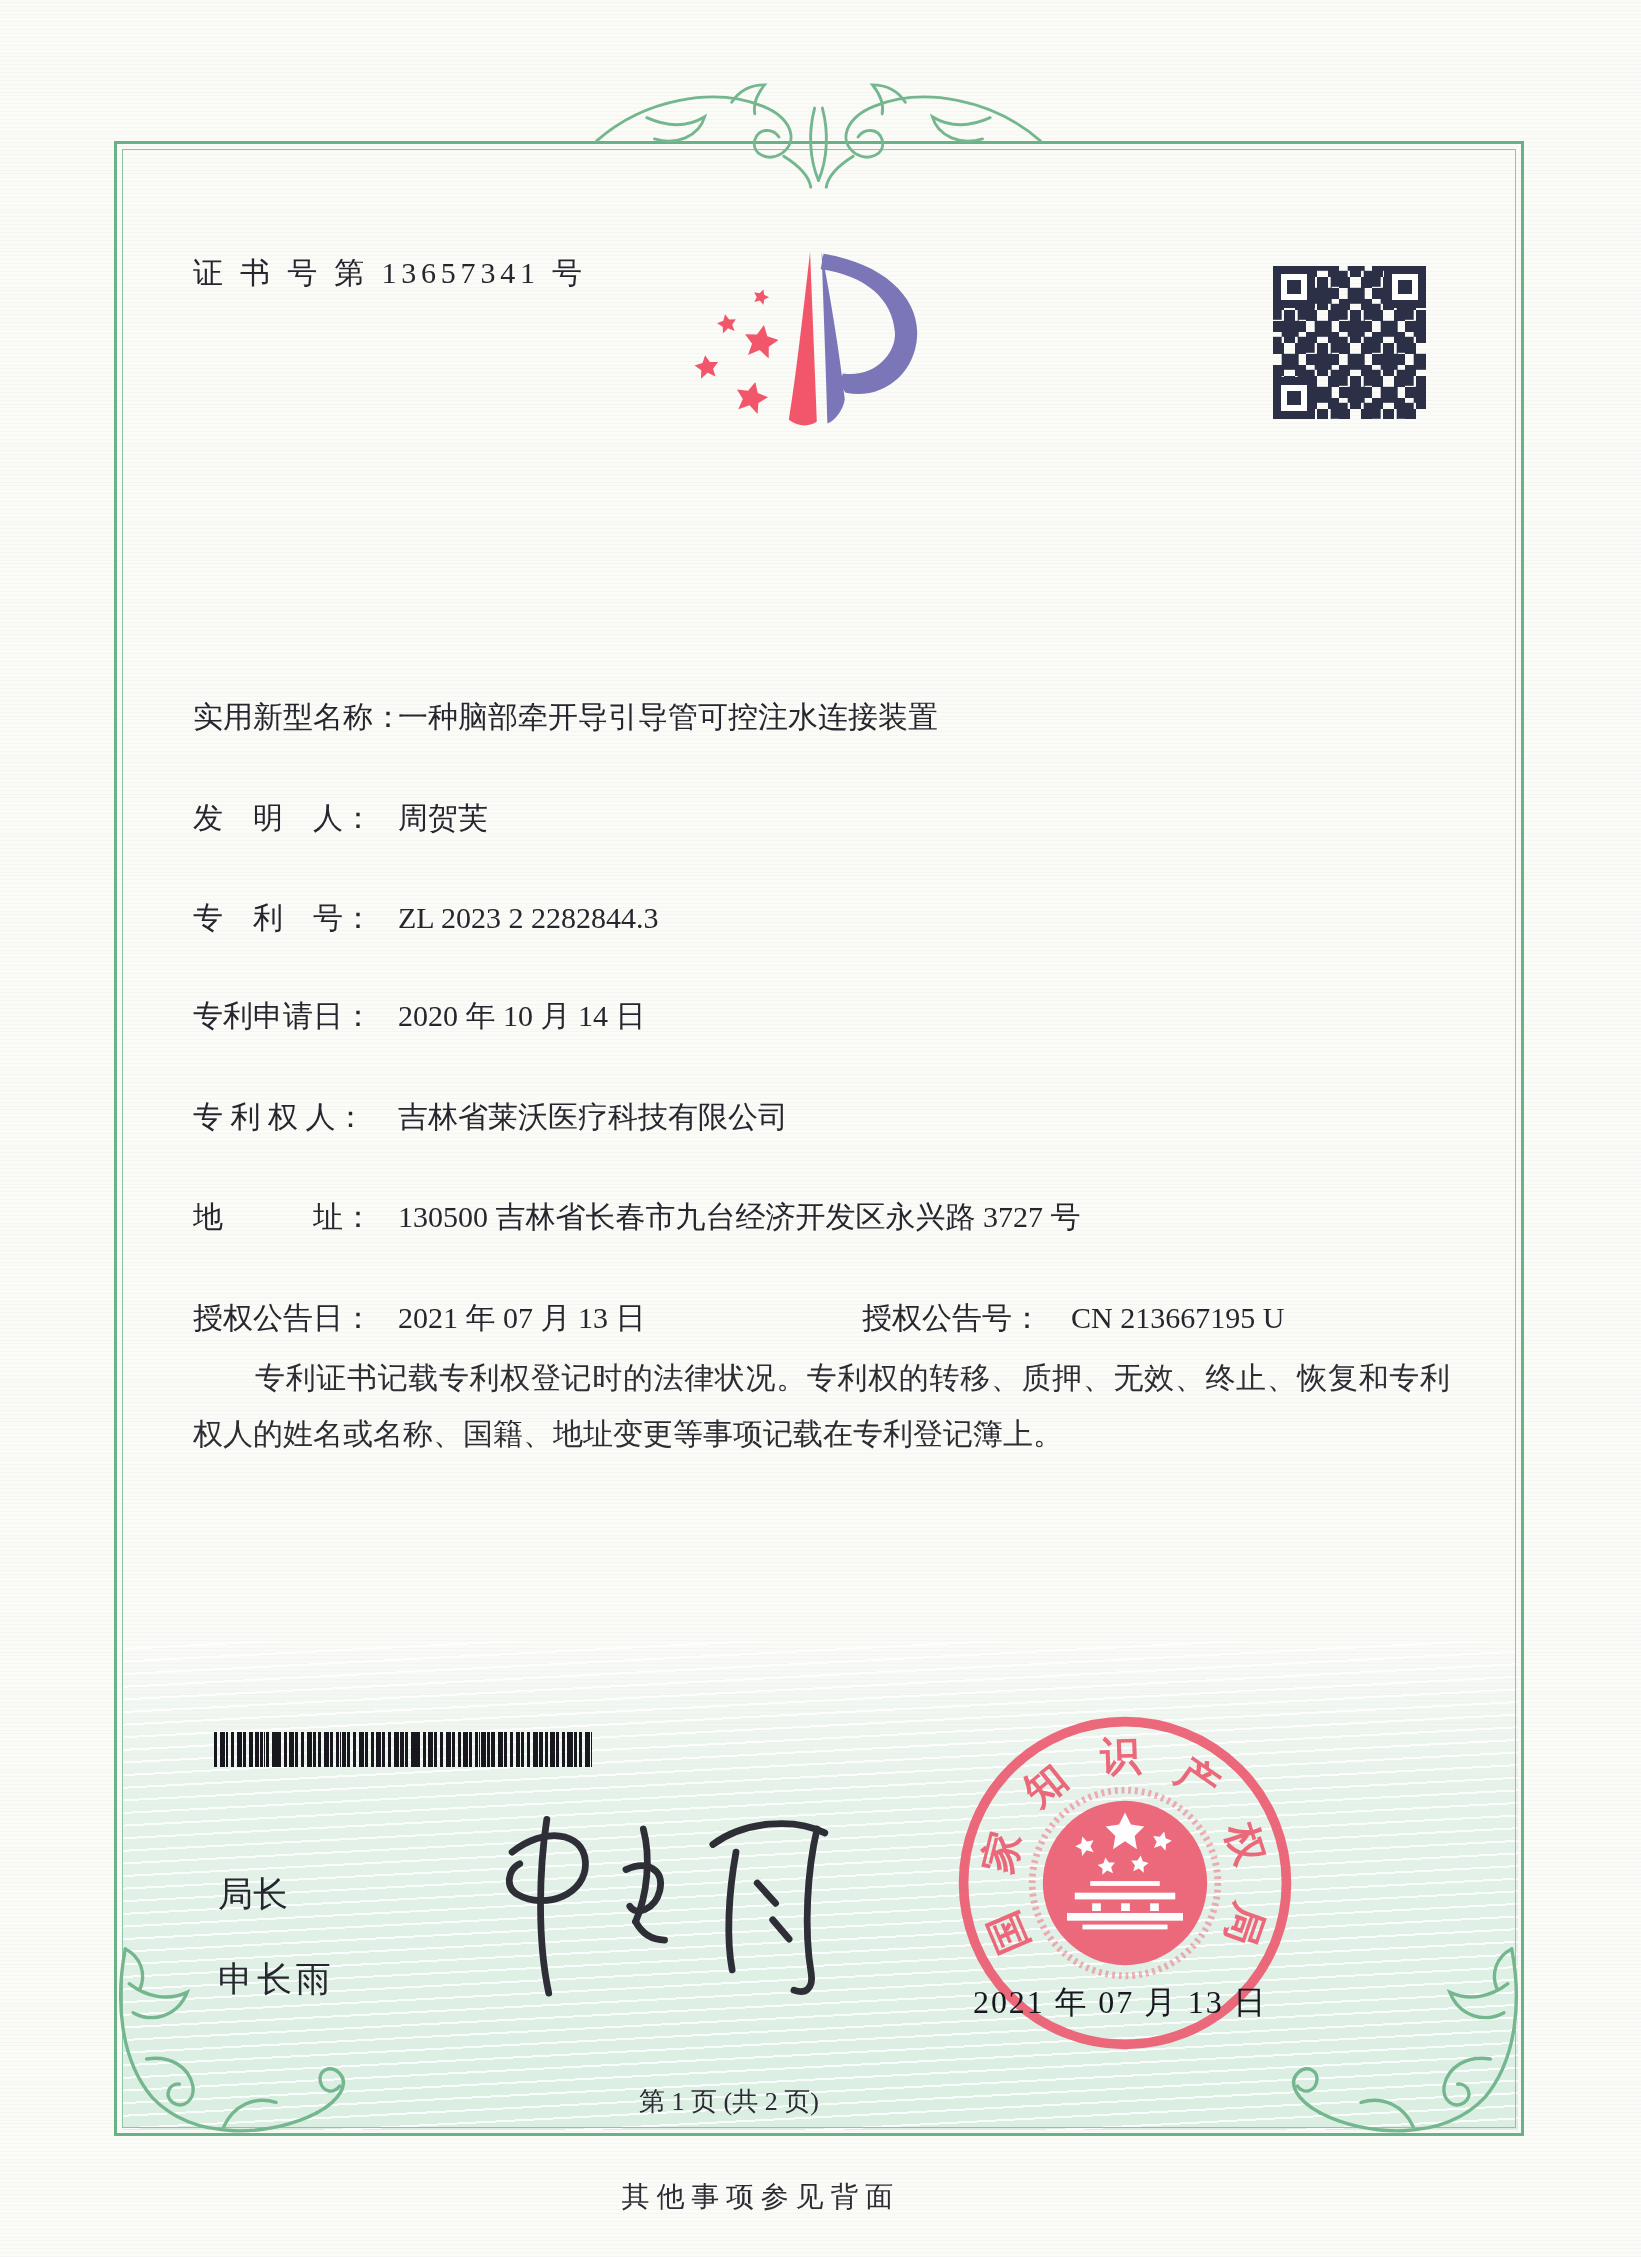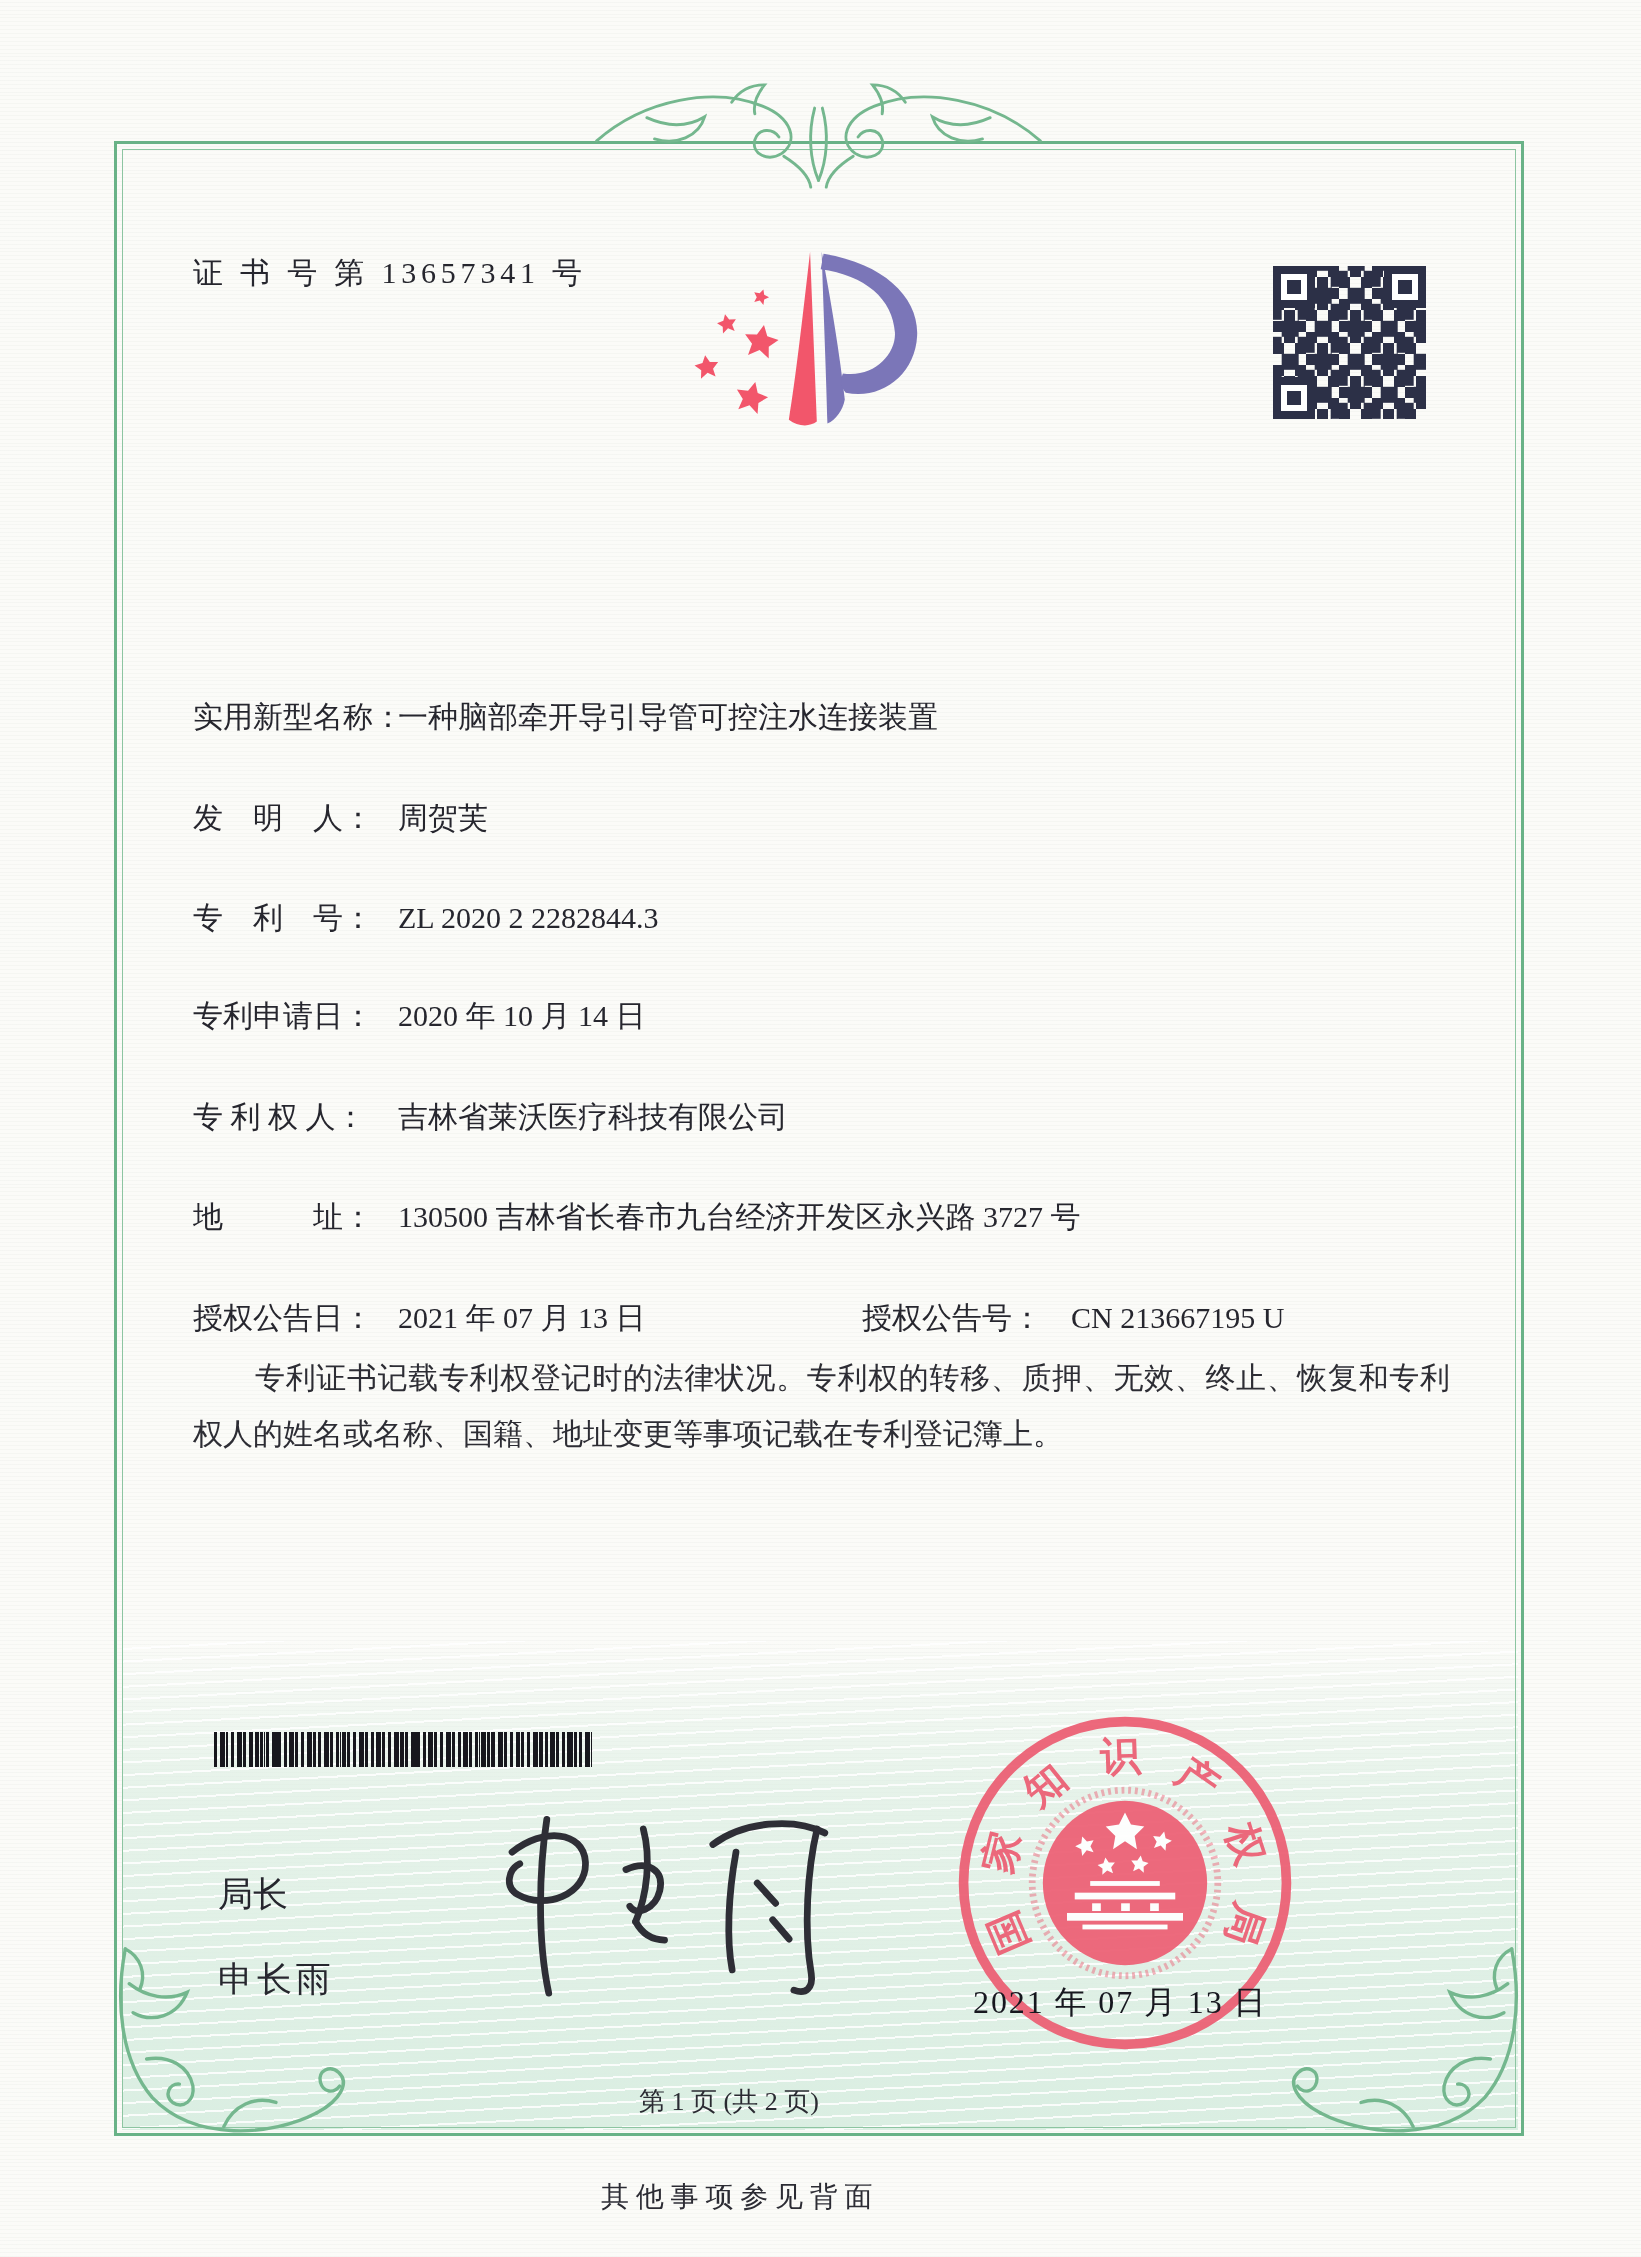--- a/index.html
+++ b/index.html
@@ -49,21 +49,21 @@
              repeating-linear-gradient(90deg,#17171d 0 2.9px,transparent 2.9px 5.8px),
              repeating-linear-gradient(90deg,#17171d 0 1.9px,transparent 1.9px 8.7px),
              repeating-linear-gradient(90deg,#17171d 0 1px,transparent 1px 12.6px);}
   .signer-title{position:absolute;left:218px;top:1871px;font-size:35px;z-index:3;color:#26262e;font-family:Liberation Mono, monospace;}
   .signer-name{position:absolute;left:218px;top:1956px;font-size:35px;letter-spacing:3.9px;z-index:3;color:#26262e;}
   .signature{position:absolute;left:454px;top:1802px;z-index:4;}
   .seal{position:absolute;left:951px;top:1709px;z-index:3;opacity:0.93;}
   .seal-date{position:absolute;left:973px;top:1981px;font-size:32px;letter-spacing:1.9px;z-index:4;color:#17171f;}
   .page-num{position:absolute;left:584px;top:2084px;width:290px;text-align:center;
             font-size:26px;z-index:3;color:#2a2a32;}
-  .back-note{position:absolute;left:601px;top:2178px;width:299px;text-align:left;
+  .back-note{position:absolute;left:601px;top:2178px;width:299px;text-align:right;
              font-size:28px;letter-spacing:6.8px;z-index:3;color:#2c2c34;}
 </style>
 </head>
 <body>
 
 <div class="page">
 
   <div class="frame">
     <div class="frame-inner"></div>
   </div>
@@ -135,21 +135,21 @@
   </div>
 
 
   <div class="field f1">
     <span class="label">实用新型名称：</span><span class="value">一种脑部牵开导引导管可控注水连接装置</span>
   </div>
   <div class="field f2">
     <span class="label">发　明　人：</span><span class="value">周贺芙</span>
   </div>
   <div class="field f3">
-    <span class="label">专　利　号：</span><span class="value">ZL 2020 2 2282844.3</span>
+    <span class="label">专　利　号：</span><span class="value">ZL 2023 2 2282844.3</span>
   </div>
   <div class="field f4">
     <span class="label">专利申请日：</span><span class="value">2020 年 10 月 14 日</span>
   </div>
   <div class="field f5">
     <span class="label">专 利 权 人：</span><span class="value">吉林省莱沃医疗科技有限公司</span>
   </div>
   <div class="field f6">
     <span class="label">地　　　址：</span><span class="value">130500 吉林省长春市九台经济开发区永兴路 3727 号</span>
   </div>

